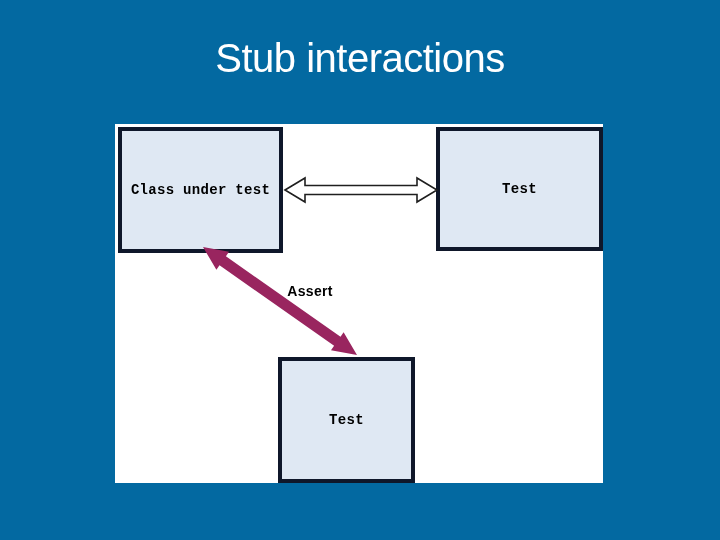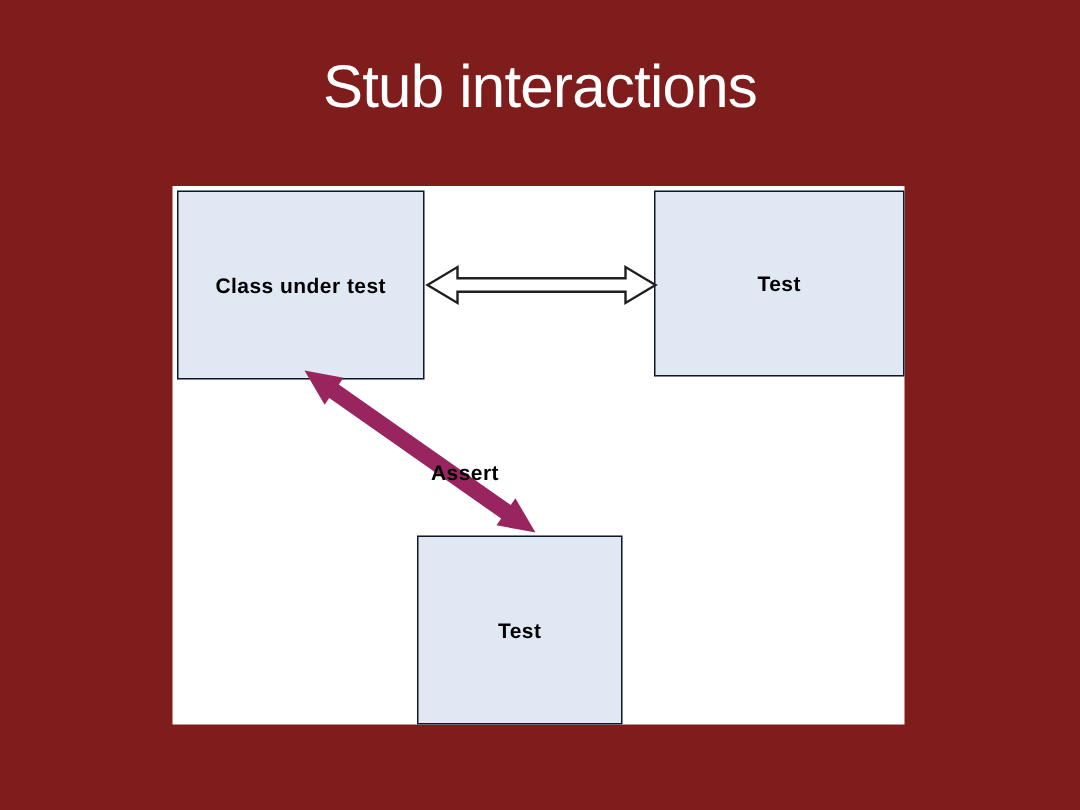--- a/index.html
+++ b/index.html
@@ -8,21 +8,21 @@
     width: 720px;
     height: 540px;
     overflow: hidden;
     background: #8EB4E3;
     font-family: "Liberation Sans", sans-serif;
   }
   .slide {
     position: relative;
     width: 720px;
     height: 540px;
-    background: #7f1d1d;
+    background: #0369a1;
   }
   .slide-title {
     position: absolute;
     top: 36px;
     left: 0;
     right: 0;
     text-align: center;
     font-size: 40px;
     font-weight: 400;
     color: #FFFFFF;
@@ -33,25 +33,26 @@
     left: 115px;
     top: 124px;
     width: 488px;
     height: 359px;
     background: #FFFFFF;
   }
   .dbox {
     position: absolute;
     box-sizing: border-box;
     background: #DFE8F3;
-    border: 1px solid #0f172a;
+    border: 4px solid #0f172a;
     display: flex;
     align-items: center;
     justify-content: center;
     z-index: 1;
+    font-family: Liberation Mono, monospace;
   }
   .dbox .box-label {
     font-size: 14px;
     font-weight: bold;
     color: #000000;
     letter-spacing: 0.3px;
     white-space: nowrap;
   }
   .box-class { left: 3px;   top: 3px;   width: 165px; height: 126px; }
   .box-stub  { left: 321px; top: 3px;   width: 167px; height: 124px; }
@@ -73,21 +74,21 @@
     position: absolute;
     font-size: 14px;
     font-weight: bold;
     color: #000000;
     letter-spacing: 0.3px;
     text-align: center;
     z-index: 3;
     white-space: nowrap;
   }
   .label-communicate { left: 170px; top: 79px;  width: 150px; }
-  .label-assert      { left: 157px; top: 159px; width: 76px; margin-top: 24px;  }
+  .label-assert      { left: 157px; top: 159px; width: 76px;  }
 </style>
 </head>
 <body>
 
 <div class="slide">
 
   <div class="slide-title">Stub interactions</div>
 
   <div class="diagram-canvas">
 

